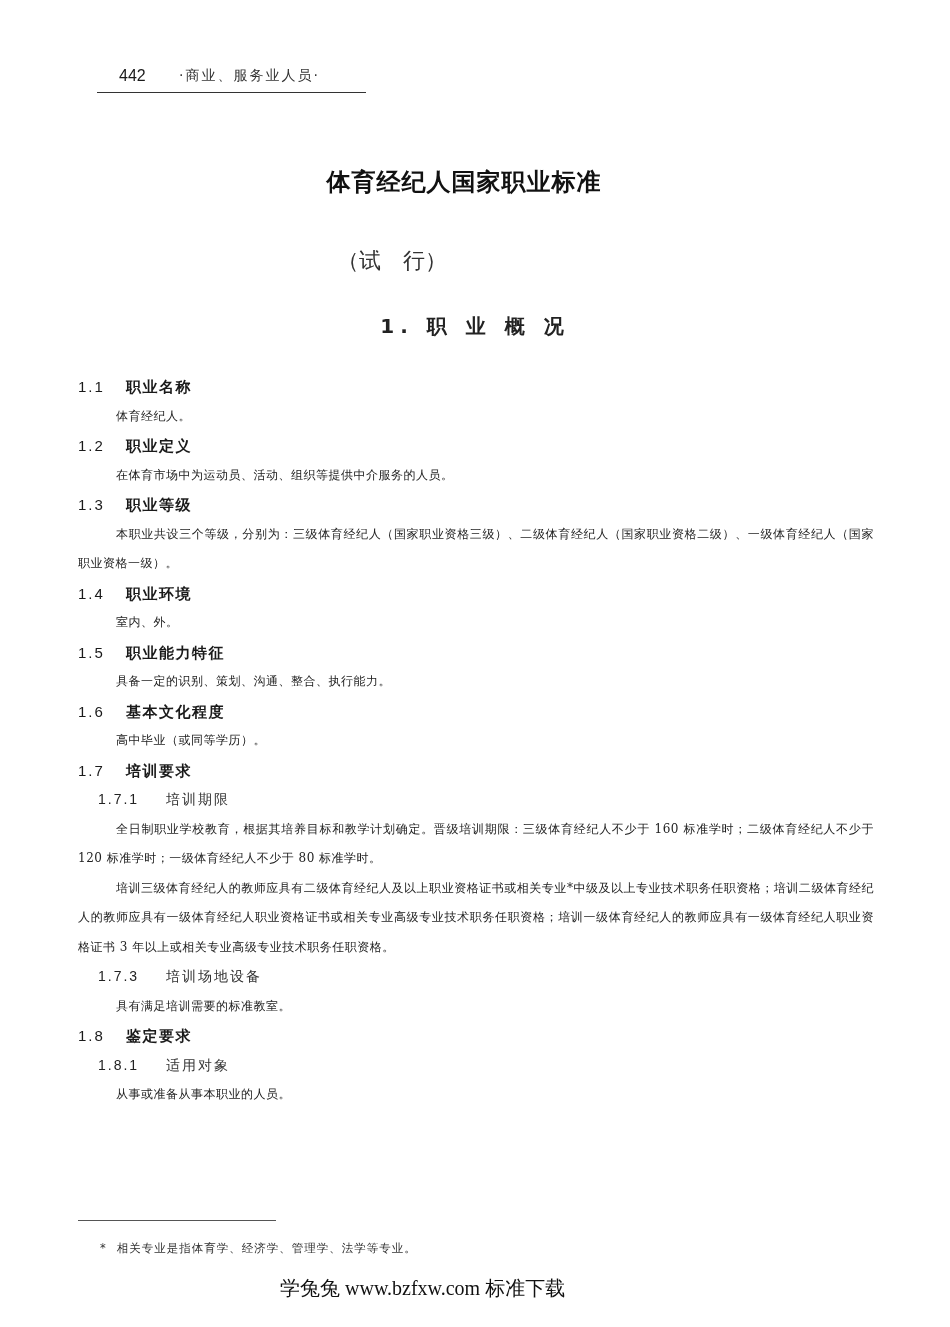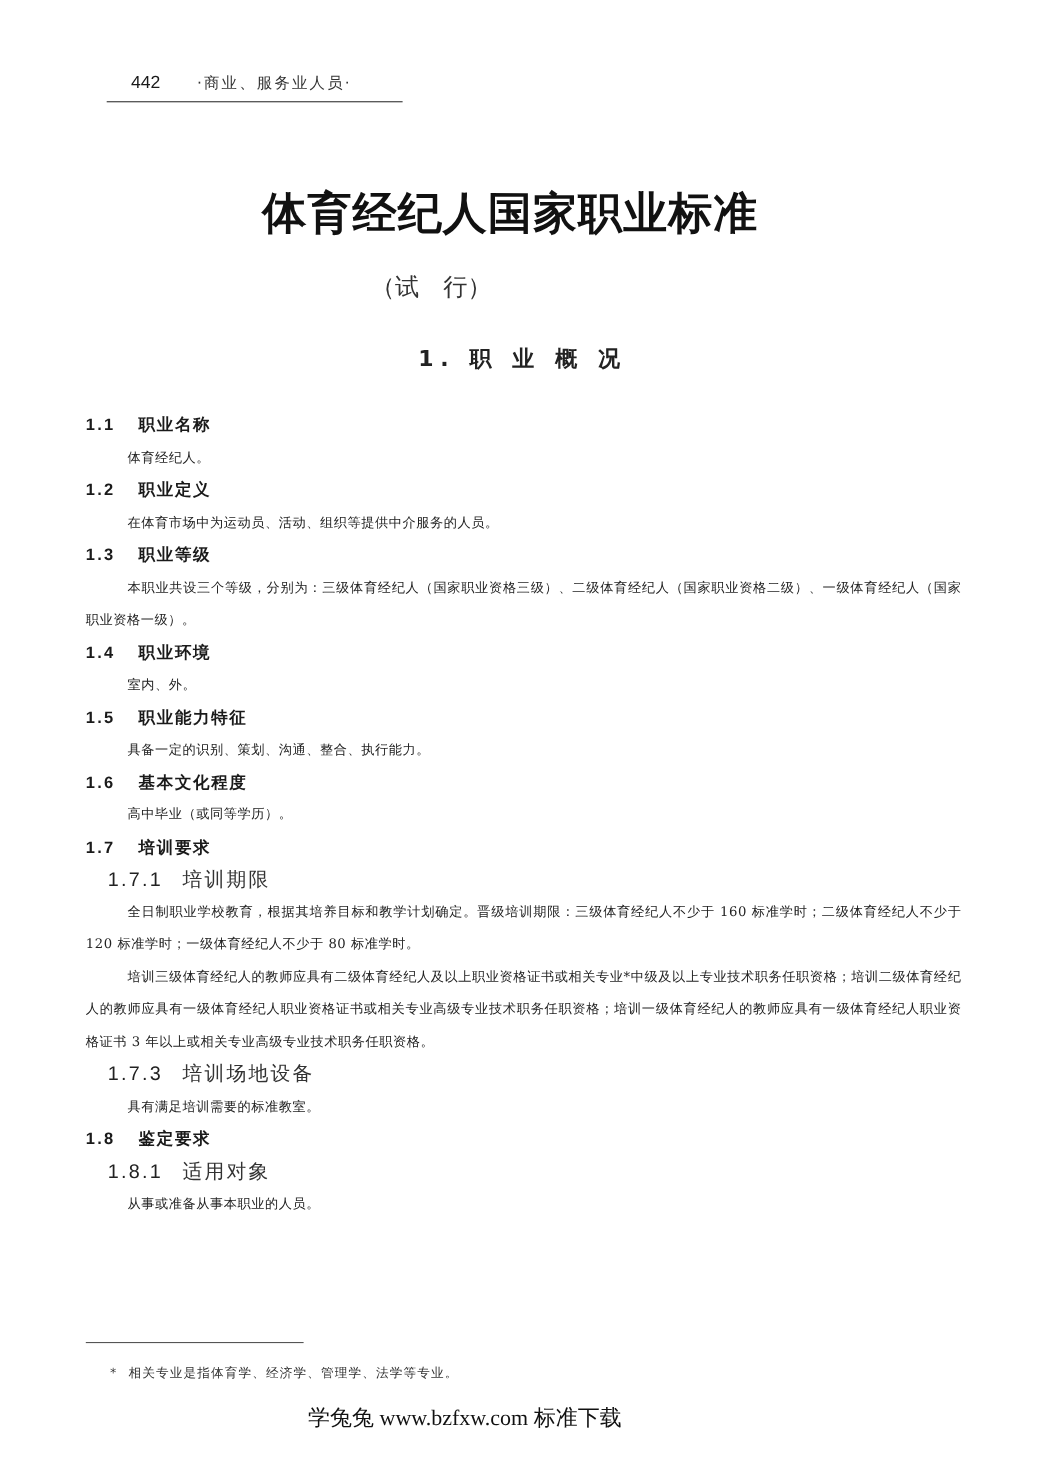--- a/index.html
+++ b/index.html
@@ -3,29 +3,29 @@
 <meta charset="utf-8">
 <style>
   html, body { margin: 0; padding: 0; background: #ffffff; }
   body { width: 950px; height: 1327px; position: relative; overflow: hidden;
          font-family: "DejaVu Sans", sans-serif; color: #1a1a1a; }
   .running-head { position: absolute; left: 97px; top: 64px; width: 269px; height: 28px;
                   border-bottom: 1.5px solid #333; }
   .page-num { position: absolute; left: 22px; top: 3px; font-family: "Liberation Sans", sans-serif; font-size: 16px; }
   .section-tag { position: absolute; left: 82px; top: 3px; font-size: 14px; letter-spacing: 2px; color: #333; }
   .title { position: absolute; left: 0; width: 928px; top: 166px; text-align: center;
-           font-family: Liberation Serif, serif; font-weight: bold; font-size: 40px; letter-spacing: 1px; color: #111; }
+           font-family: Liberation Serif, serif; font-weight: bold; font-size: 24px; letter-spacing: 1px; color: #111; }
   .subtitle { position: absolute; left: 0; width: 784px; top: 246px; text-align: center;
               font-family: "DejaVu Serif", serif; font-size: 22px; color: #333; }
   .chapter { position: absolute; left: 0; width: 950px; top: 313px; text-align: center;
              font-size: 20px; font-weight: bold; letter-spacing: 6px; color: #222; }
   .content { position: absolute; left: 78px; top: 372px; width: 796px; }
   .h2 { font-size: 15px; font-weight: bold; height: 29.5px; line-height: 29.5px; letter-spacing: 1.5px; }
-  .h2 .num { font-weight: bold; font-family: "Liberation Sans", sans-serif; display: inline-block; width: 48px; letter-spacing: 2px; }
-  .h3 { font-size: 18px; height: 29.5px; line-height: 29.5px; padding-left: 20px; letter-spacing: 2px; color: #333; }
+  .h2 .num { font-weight: normal; font-family: "Liberation Sans", sans-serif; display: inline-block; width: 48px; letter-spacing: 2px; }
+  .h3 { font-size: 14px; height: 29.5px; line-height: 29.5px; padding-left: 20px; letter-spacing: 2px; color: #333; }
   .h3 .num { font-family: "Liberation Sans", sans-serif; display: inline-block; width: 68px; letter-spacing: 2px; color: #222; }
   .p { font-family: "DejaVu Serif", serif; font-size: 12px; line-height: 29.5px; text-indent: 38px; text-align: justify; color: #222; letter-spacing: 0.5px; }
   .footnote-rule { position: absolute; left: 78px; top: 1220px; width: 198px; border-top: 1px solid #555; }
   .footnote { position: absolute; left: 100px; top: 1241px; font-size: 11.5px; color: #333; letter-spacing: 1px; }
   .footnote .mark { margin-right: 10px; }
   .watermark { position: absolute; left: 280px; top: 1275px; font-family: Liberation Serif, serif; font-size: 20px; color: #111; }
 </style>
 </head>
 <body>
 

